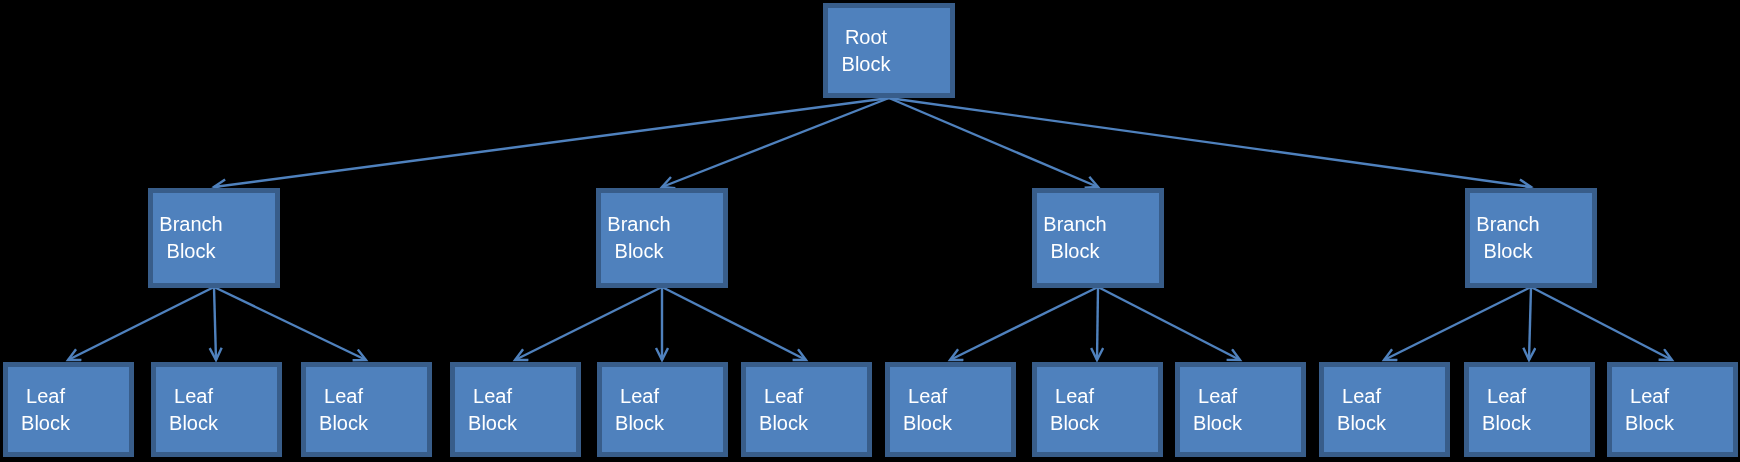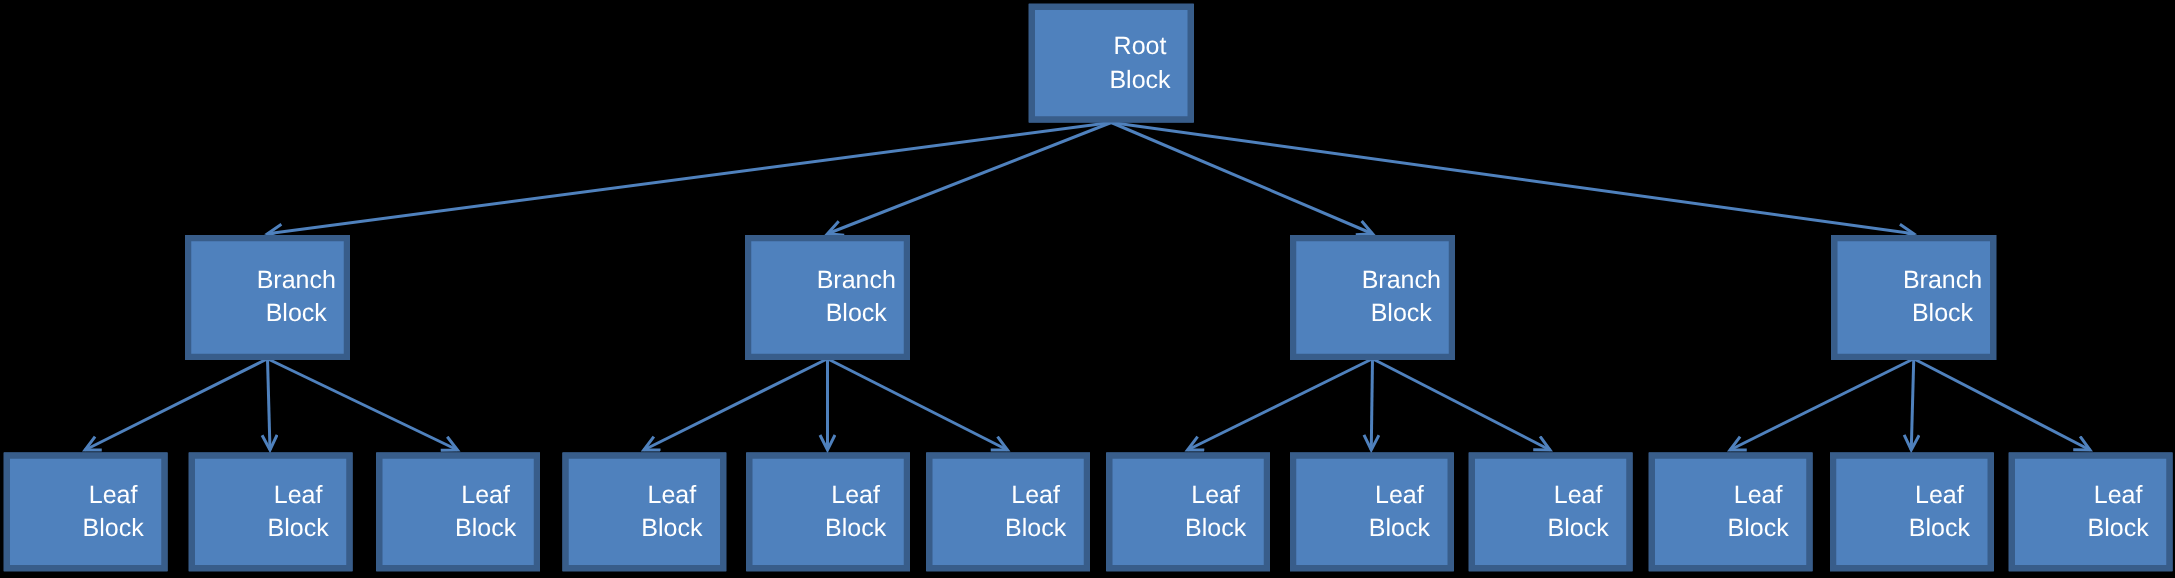--- a/index.html
+++ b/index.html
@@ -22,21 +22,21 @@
     width: 1740px;
     height: 462px;
   }
   .node {
     position: absolute;
     box-sizing: border-box;
     background: var(--node-fill, #4f81bd);
     border: 5px solid var(--node-border, #385d8a);
     display: flex;
     align-items: center;
-    justify-content: flex-end;
+    justify-content: flex-start;
     text-align: center;
   }
   .node .label {
     display: block;
     max-width: 76px;
     color: var(--text-color, #ffffff);
     font-size: 20px;
     line-height: 1.35;
     font-weight: 400;
   }

